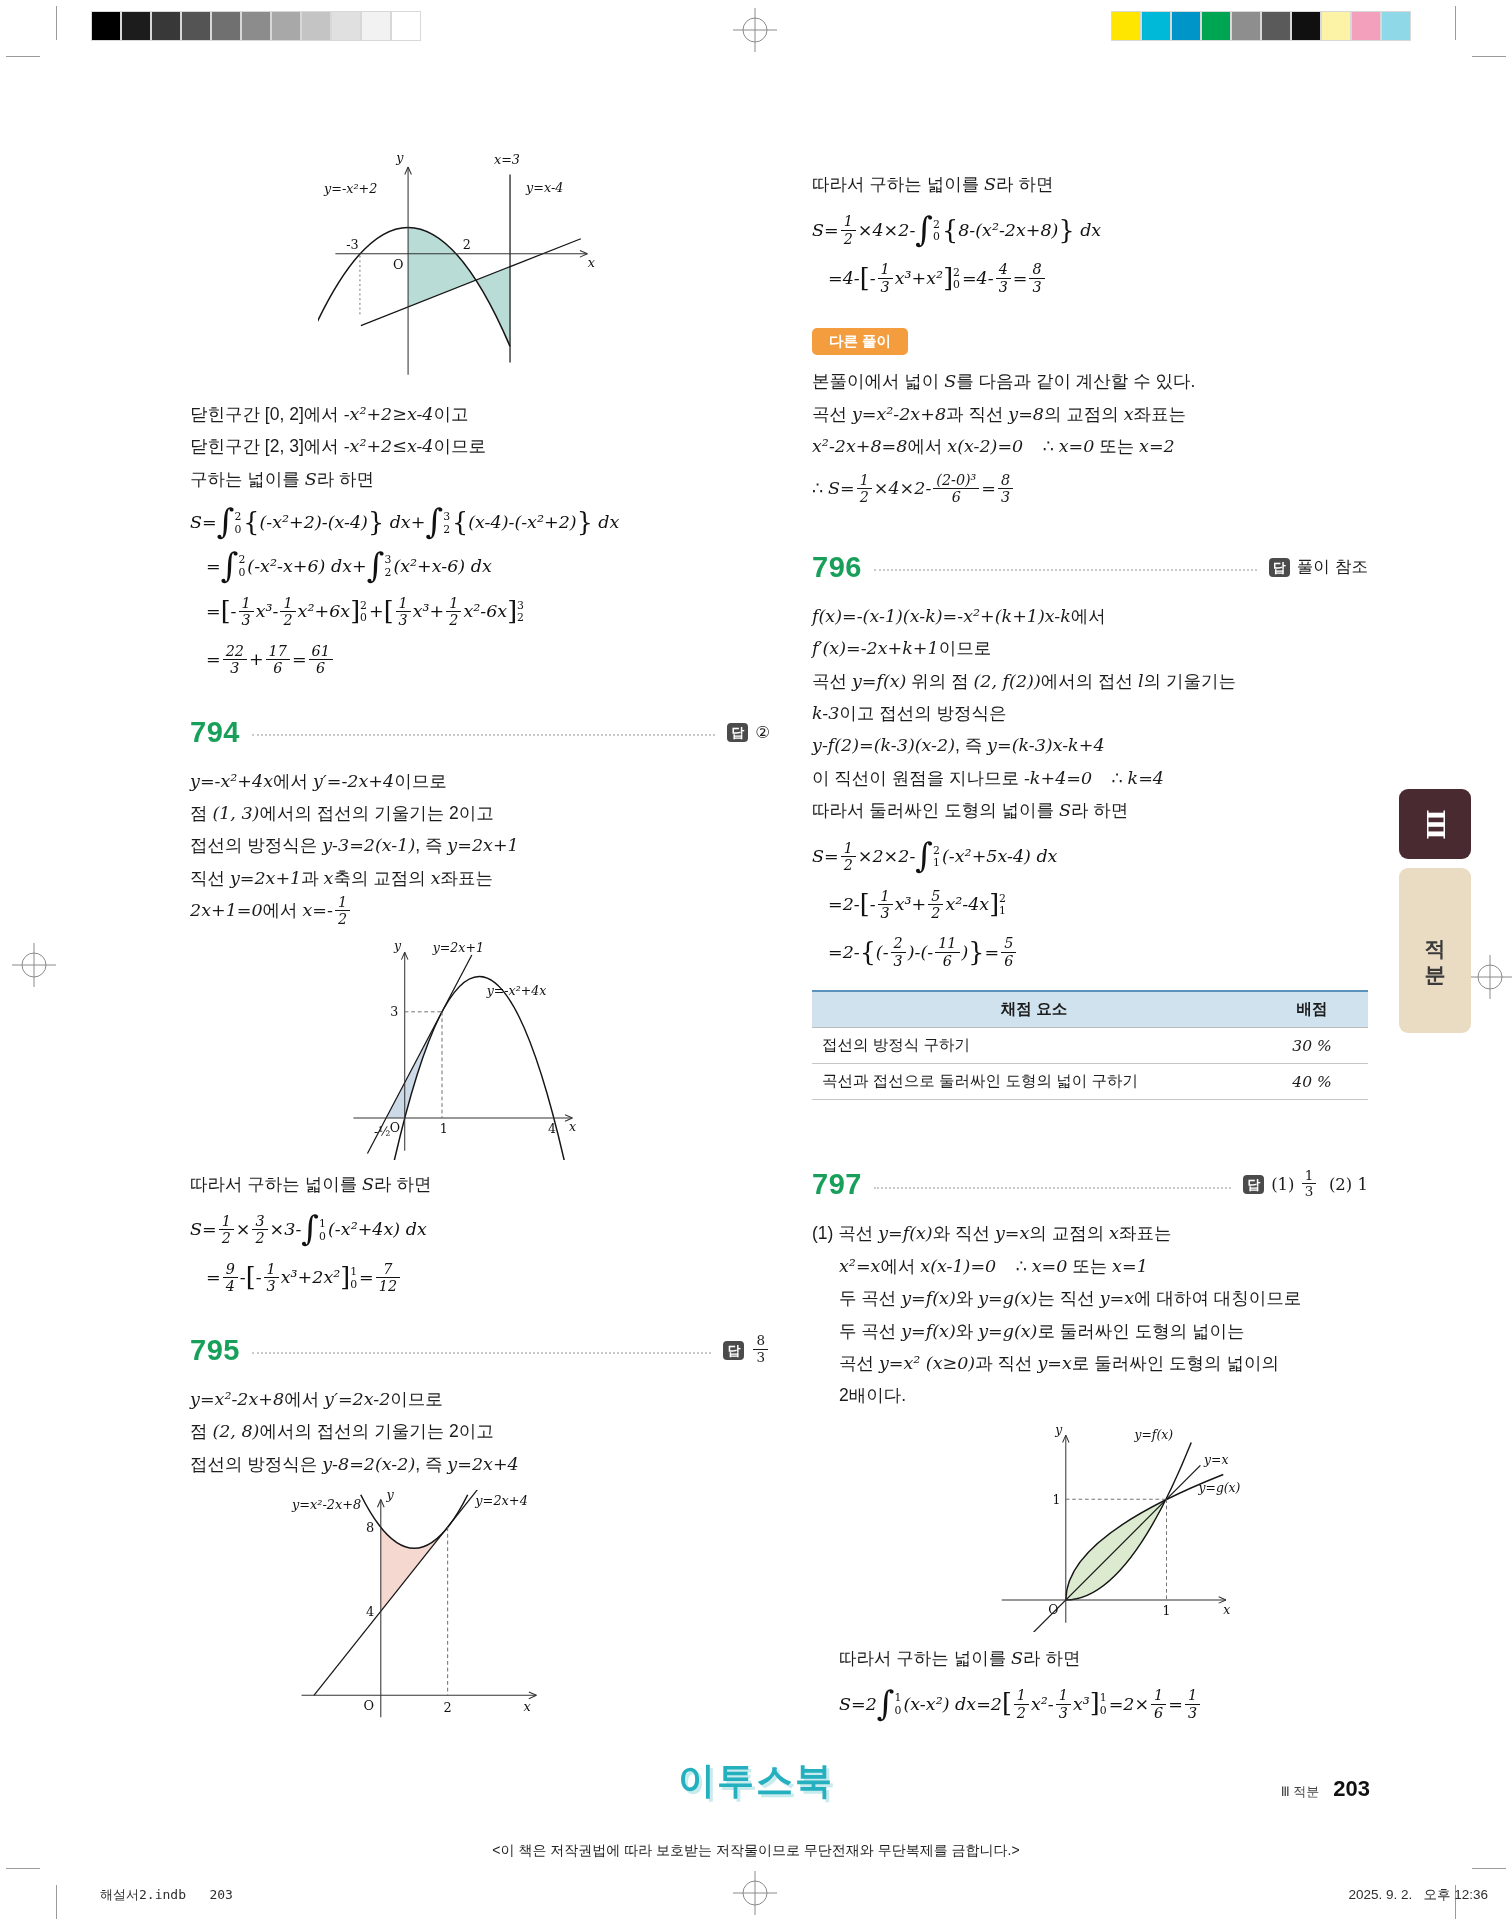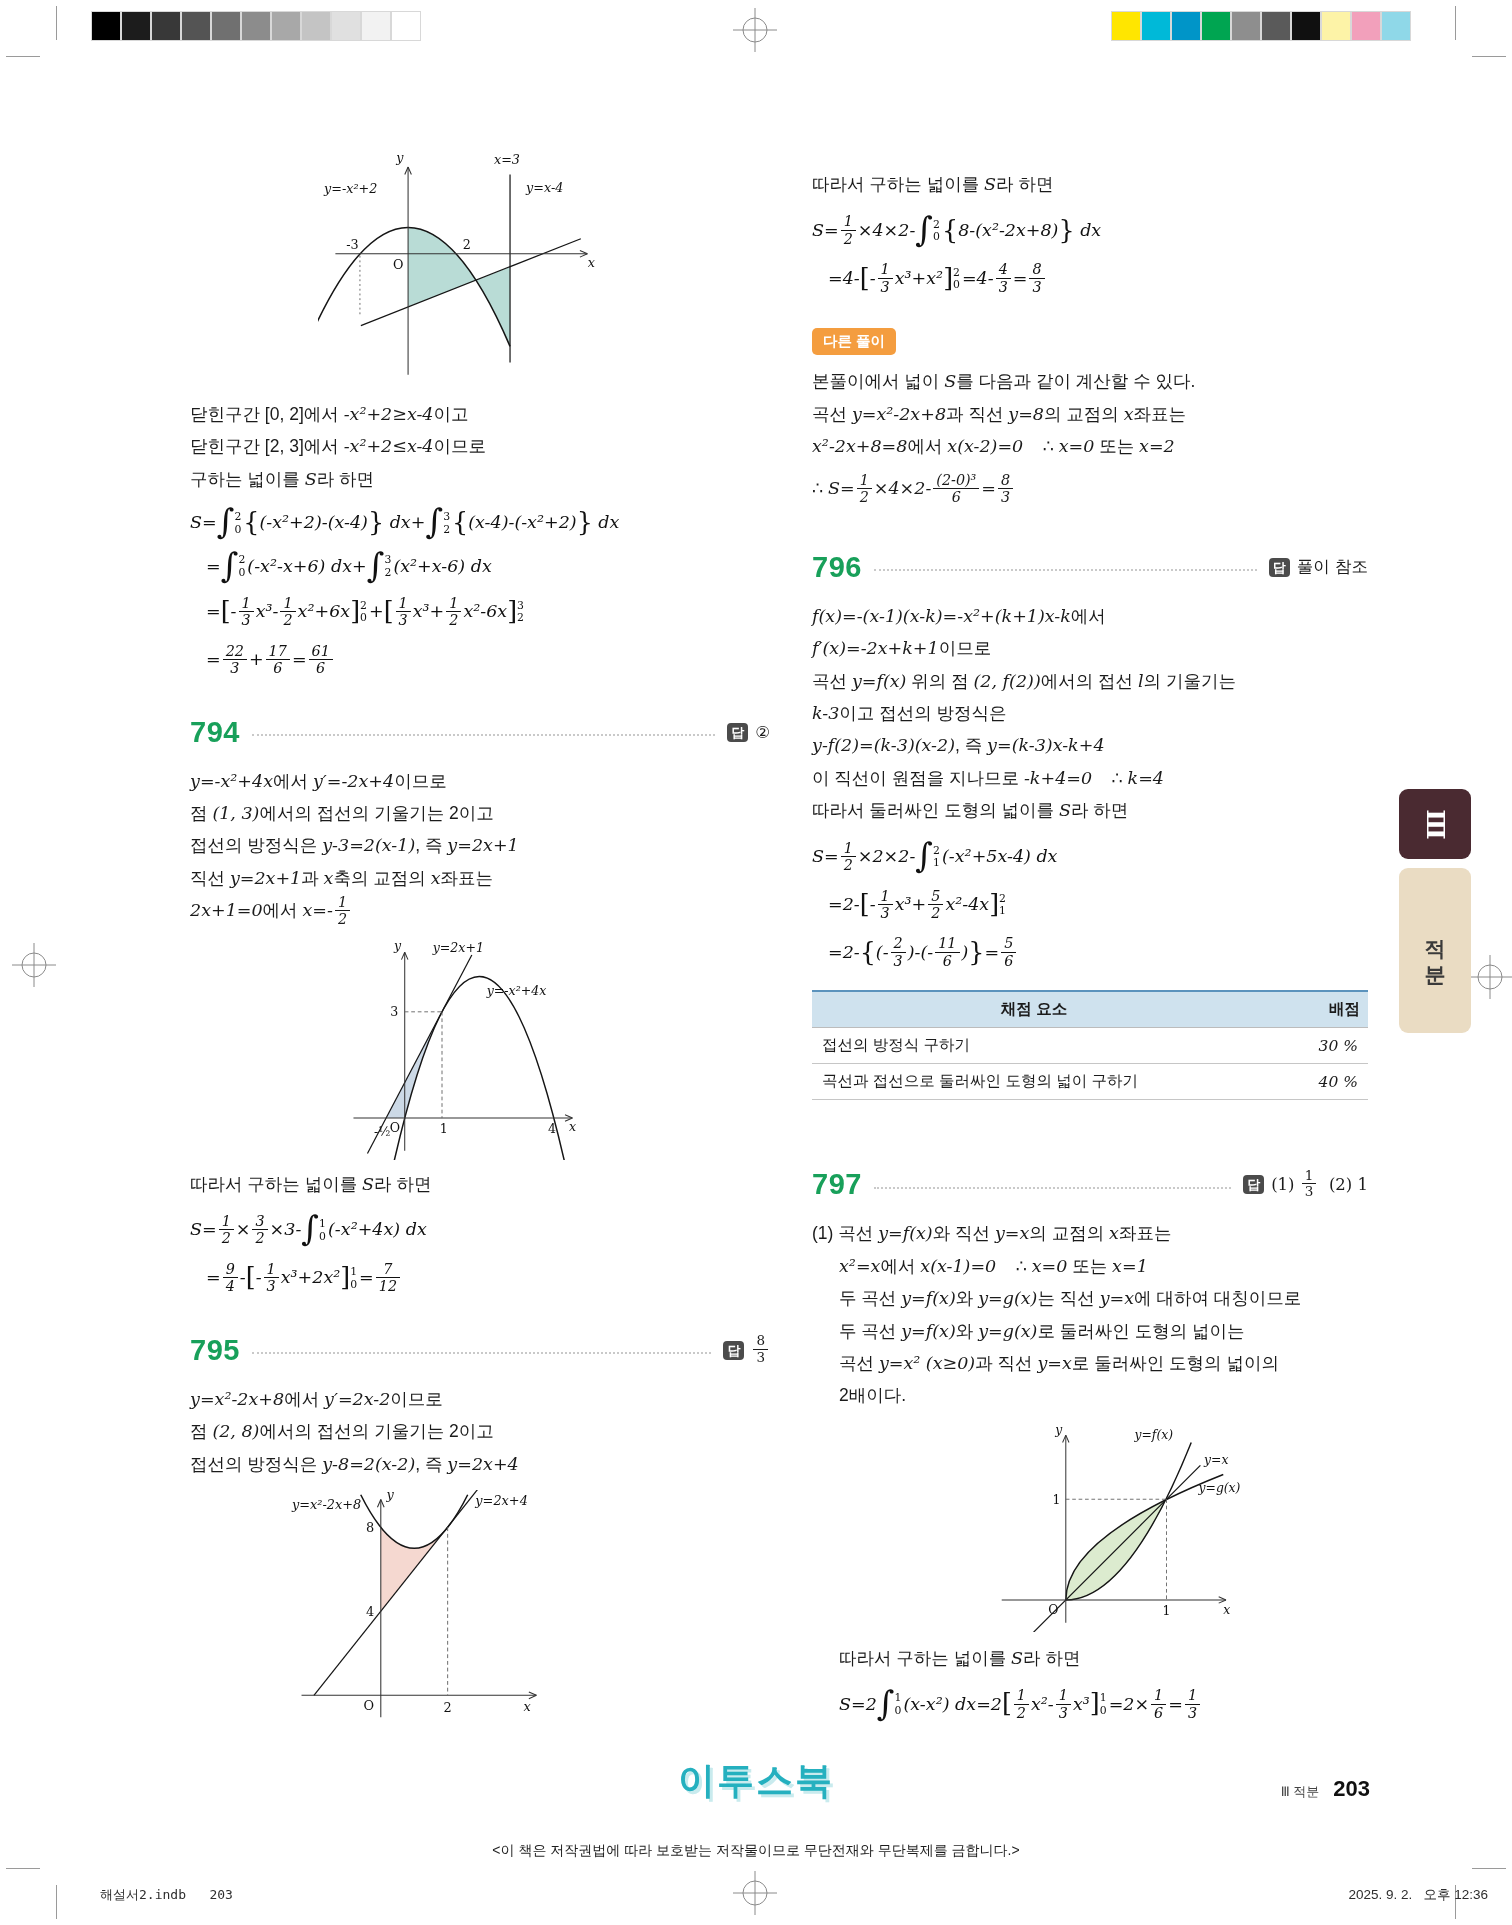--- a/index.html
+++ b/index.html
@@ -37,21 +37,21 @@
 
   
   .prob{display:flex;align-items:center;margin:38px 0 16px;}
   #h796{margin-top:44px;}
   #h797{margin-top:68px;}
   .pnum{color:#18a05a;font-size:29px;font-weight:800;letter-spacing:.5px;}
   .leader{flex:1;border-bottom:2.5px dotted #c9c9c9;margin:0 12px;height:0;transform:translateY(3px);}
   .badge{display:inline-block;background:#4b4b4b;color:#fff;font-size:13px;line-height:1;
          padding:3px 4px;border-radius:4px;font-weight:700;margin-right:7px;}
   .ansval{font-family:"DejaVu Serif","DejaVu Sans",serif;font-size:16.5px;white-space:nowrap;}
-  .altbadge{display:inline-block;background:#f49d3f;color:#fff;font-size:14.5px;padding:4px 11px;
+  .altbadge{display:inline-block;background:#f49d3f;color:#fff;font-size:14.5px;padding:4px 17px;
             border-radius:5px;font-weight:700;margin:18px 0 10px;text-align:right;}
 
   
   .fig{margin:0;}
   .f793{margin:0 0 8px 128px;}
   .f794{margin:12px 0 4px 112px;}
   .f795{margin:10px 0 0 100px;}
   .f797{margin:14px 0 6px 162px;}
   svg .ax{stroke:#333;stroke-width:1.1;fill:none;}
   svg .cv{stroke:#151515;stroke-width:1.6;fill:none;}
@@ -59,21 +59,21 @@
   svg .dd{stroke:#666;stroke-width:1;stroke-dasharray:4 3;fill:none;}
   svg .dt{stroke:#666;stroke-width:1;stroke-dasharray:2 3;fill:none;}
   svg text{font-family:"DejaVu Serif","DejaVu Sans",serif;font-size:13.5px;fill:#111;font-style:italic;}
   svg text.up{font-style:normal;}
 
   
   .rubric{width:100%;border-collapse:collapse;font-size:15.5px;margin:20px 0 12px;}
   .rubric thead th{background:#cfe2ee;border-top:2px solid #5b93bd;border-bottom:1px solid #bcbcbc;
                    padding:7px 8px;font-weight:700;text-align:center;}
   .rubric td{border-bottom:1px solid #c6c6c6;padding:7px 10px;}
-  .rubric th:last-child,.rubric td:last-child{width:92px;text-align:right;}
+  .rubric th:last-child,.rubric td:last-child{width:92px;text-align:center;}
   .rubric td.score{font-family:"DejaVu Serif",serif;font-style:italic;}
 
   
   .tab1{position:absolute;left:1399px;top:789px;width:72px;height:70px;background:#4a2a31;
         border-radius:9px;display:flex;align-items:center;justify-content:center;}
   .tab1 span{color:#fff;transform:rotate(90deg);font-size:25px;font-weight:700;
              font-family:"DejaVu Serif",serif;}
   .tab2{position:absolute;left:1399px;top:868px;width:72px;height:165px;background:#eadcc3;
         border-radius:9px;display:flex;align-items:center;justify-content:center;}
   .tab2 span{writing-mode:vertical-rl;font-size:21px;font-weight:700;color:#3a3a3a;letter-spacing:7px;}

